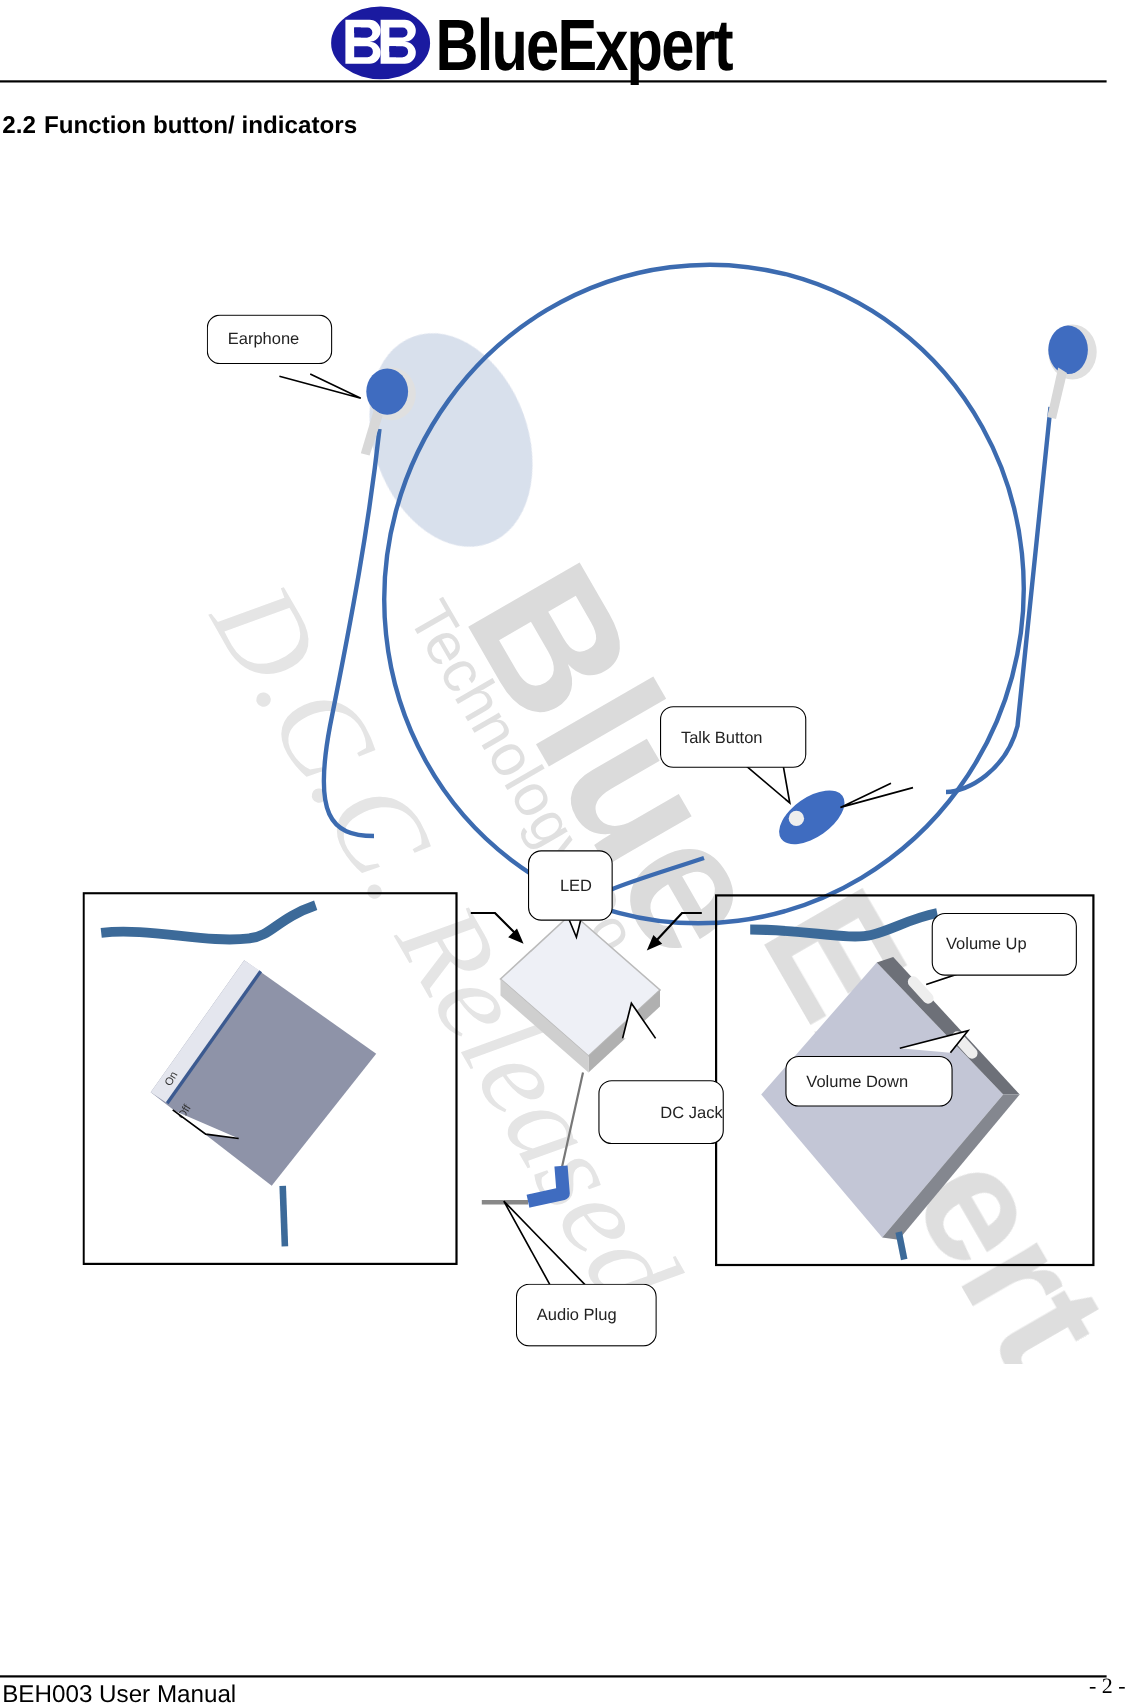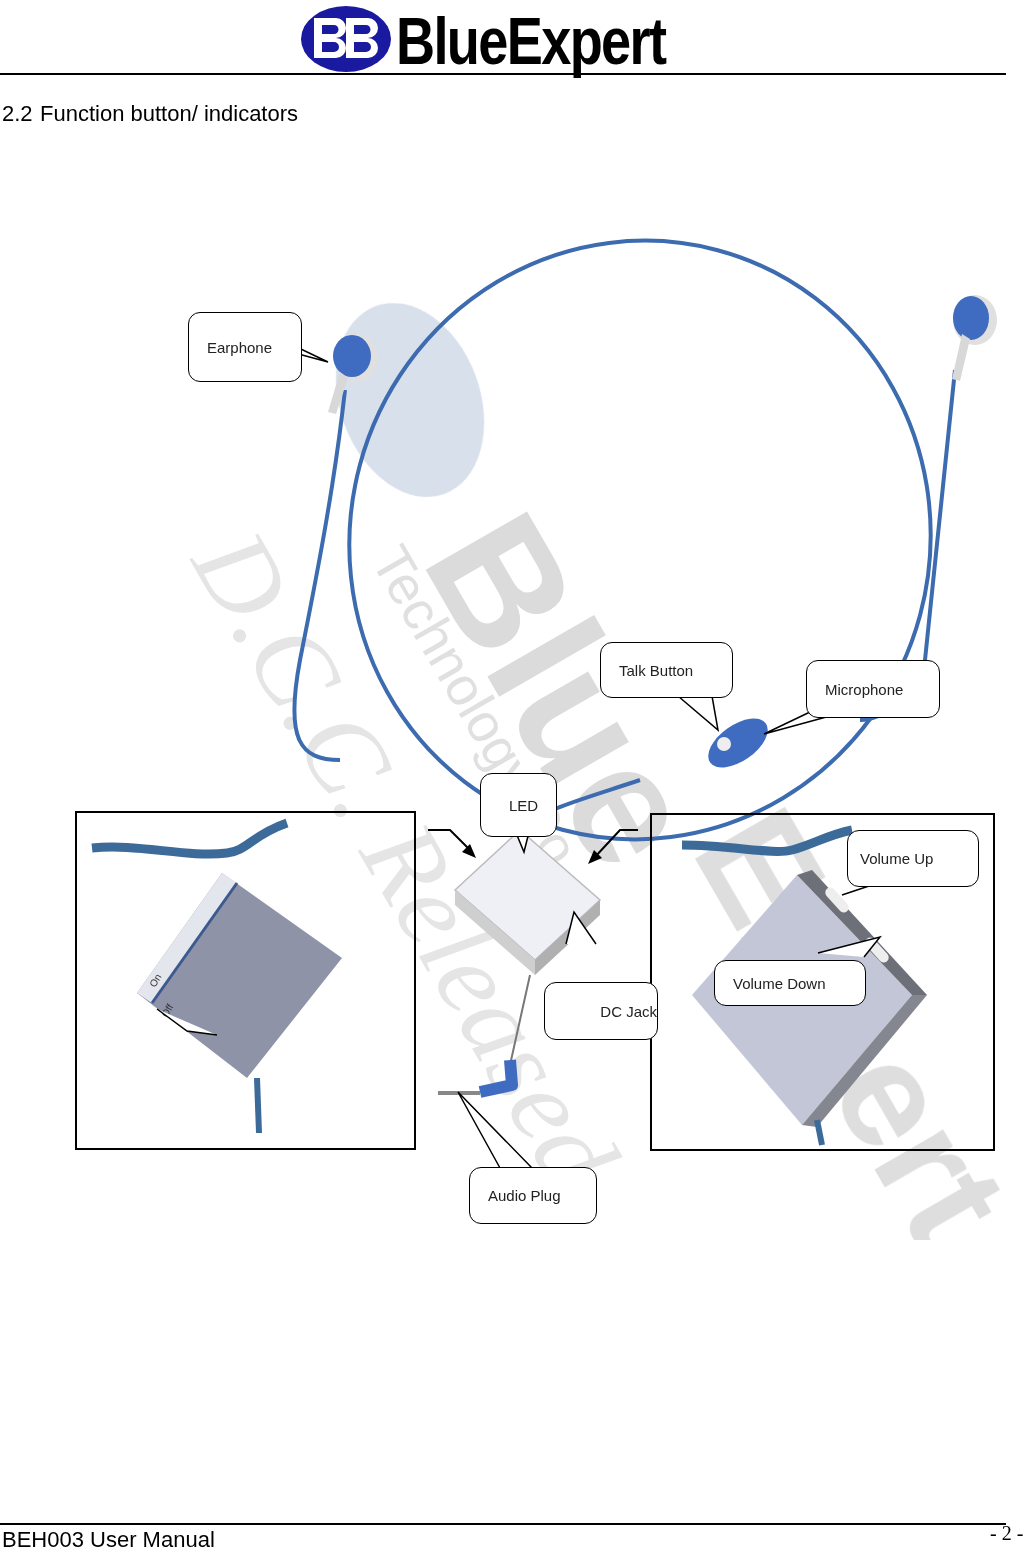--- a/index.html
+++ b/index.html
@@ -1,21 +1,21 @@
 <!DOCTYPE html>
 <html><head>
 <meta charset="utf-8">
 <style>
   html, body { margin: 0; padding: 0; background: #ffffff; }
   body { width: 1029px; height: 1550px; position: relative; overflow: hidden; font-family: "Liberation Sans", sans-serif; color: #000; }
   .abs { position: absolute; }
   .logo { left: 300px; top: 2px; width: 410px; height: 84px; }
   .logo-text { position: absolute; left: 96px; top: 0px; font-family: "Liberation Sans", sans-serif; font-weight: bold; font-size: 66px; letter-spacing: -2px; line-height: 78px; color: #000; transform: scaleX(0.82); transform-origin: left top; white-space: nowrap; }
   .hr-top { left: 0; top: 73px; width: 1006px; height: 2px; background: #000; }
-  .section-title { left: 2px; top: 101px; font-size: 22px; font-weight: normal; white-space: nowrap; }
+  .section-title { left: 2px; top: 101px; font-size: 22px; font-weight: bold; white-space: nowrap; }
   .section-title .num { display: inline-block; width: 38px; }
   .figure { left: 0; top: 230px; width: 1029px; height: 1010px; }
   .callout { position: absolute; background: #fff; border: 1.6px solid #000; border-radius: 12px; font-size: 15px; color: #222; box-sizing: border-box; display: flex; align-items: center; padding-left: 18px; white-space: nowrap; }
   .inset { position: absolute; border: 2px solid #000; background: transparent; box-sizing: border-box; }
   .hr-bottom { left: 0; top: 1523px; width: 1006px; height: 2px; background: #000; }
   .footer-left { left: 2px; top: 1527px; font-size: 22px; }
   .footer-right { left: 990px; top: 1522px; font-size: 20px; font-family: "Liberation Serif", serif; }
 </style>
 </head>
 <body>
@@ -128,28 +128,25 @@
       <path d="M212 142 L228 122 L166 138" fill="#fff" stroke="#000" stroke-width="1.5"></path>
     </svg>
     <div class="callout" style="left:195px; top:15px; width:132px; height:57px;padding-left:12px;">
       <span>Volume Up</span>
     </div>
     <div class="callout" style="left:62px; top:145px; width:152px; height:46px;">
       <span>Volume Down</span>
     </div>
   </div>
 
-  <div class="callout" style="left:188px; top:56px; width:114px; height:70px;margin-top:26px;">
+  <div class="callout" style="left:188px; top:56px; width:114px; height:45px;">
     <span>Earphone</span>
   </div>
   <div class="callout" style="left:600px; top:412px; width:133px; height:56px;">
     <span>Talk Button</span>
-  </div>
-  <div class="callout" style="left:806px; top:430px; width:134px; height:58px;">
-    <span>Microphone</span>
   </div>
   <div class="callout" style="left:480px; top:543px; width:77px; height:64px;padding-left:28px;">
     <span>LED</span>
   </div>
   <div class="callout" style="left:544px; top:752px; width:114px; height:58px;justify-content:flex-end;">
     <span>DC Jack</span>
   </div>
   <div class="callout" style="left:469px; top:937px; width:128px; height:57px;">
     <span>Audio Plug</span>
   </div>

